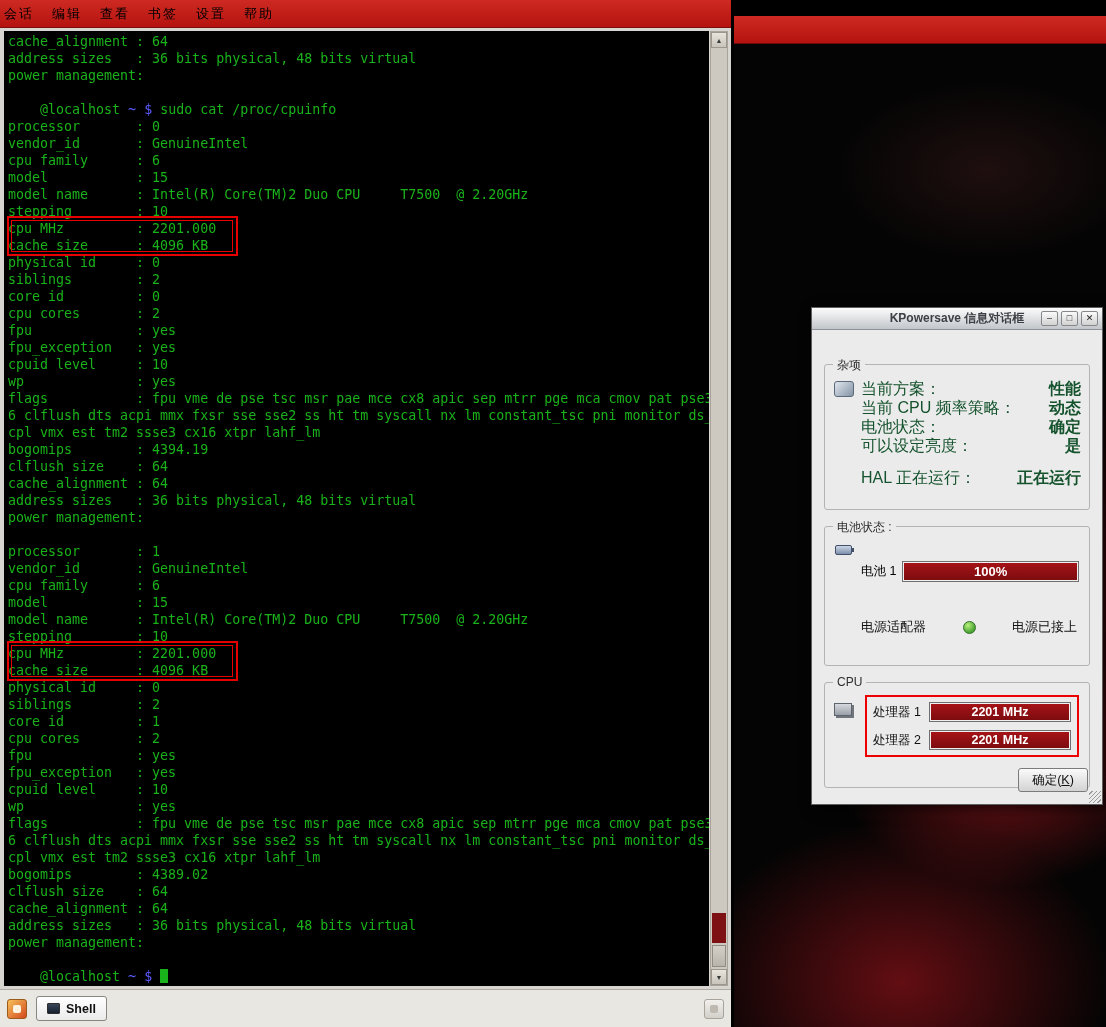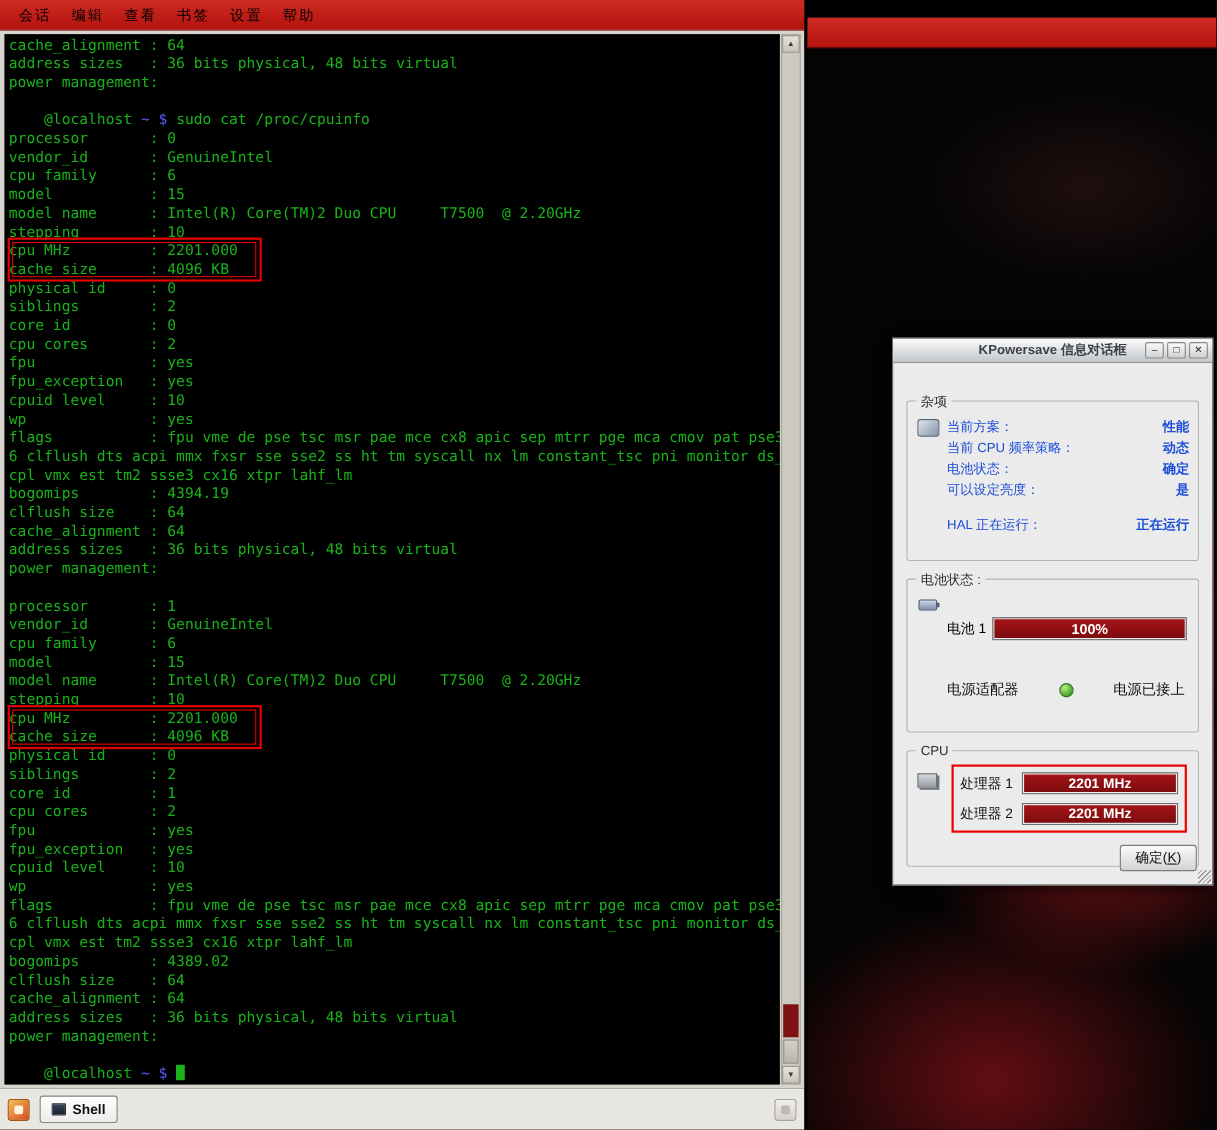--- a/index.html
+++ b/index.html
@@ -4,21 +4,21 @@
 <style>
   * { margin:0; padding:0; box-sizing:border-box; }
   html,body { background:#222; }
   #screen { position:relative; width:1106px; height:1027px; background:#000; overflow:hidden;
             font-family:"Liberation Sans", sans-serif; }
 
   
   #left-window { position:absolute; left:0; top:0; width:731px; height:1027px; background:#d8d5d0; }
 
   .menubar { position:absolute; top:0; left:0; right:0; height:28px;
-             background:linear-gradient(#ce2a23,#b5130f); display:flex; align-items:center; padding-left:17px;
+             background:linear-gradient(#ce2a23,#b5130f); display:flex; align-items:center; padding-left:4px;
              border-bottom:1px solid #7e0c0c; }
   .menu-items { display:flex; gap:18px; }
   .menu-item { font-size:13px; color:#000; letter-spacing:2px; cursor:default; }
 
   .term-region { position:absolute; top:28px; left:0; right:0; bottom:38px; background:#d8d5d0; }
   .term-screen { position:absolute; top:3px; left:4px; right:22px; bottom:3px; background:#000;
                  overflow:hidden; padding:2px 0 0 4px; }
   .tline { white-space:pre; font:13.3px/17px "DejaVu Sans Mono", monospace; color:#1ab21a; height:17px; }
   .tline .g { color:#1ab21a; }
   .tline .b { color:#5a5aff; }
@@ -77,21 +77,21 @@
   .dlg-body { position:absolute; top:23px; bottom:0; left:0; right:0; padding:25px 12px 0; }
   .groupbox { position:relative; border:1px solid #b4b4b4; border-radius:3px; background:#ebebeb; }
   .legend { position:absolute; top:-8px; left:8px; background:#ebebeb; padding:0 4px;
             font-size:12px; color:#2e2e2e; }
   .icon { position:absolute; }
 
   .gb-misc { margin-top:8px; height:146px; }
   .scheme-icon { left:9px; top:16px; width:20px; height:16px; border-radius:3px;
                  background:linear-gradient(135deg,#e0e7ef,#8493a6); border:1px solid #5b6878; }
   .misc-rows { margin:14px 8px 0 36px; }
-  .info-row { display:flex; justify-content:space-between; font-size:12px; line-height:19px; color:#1d4ed8; }
+  .info-row { display:flex; justify-content:space-between; font-size:16px; line-height:19px; color:#14532d; }
   .info-row-gap { margin-top:13px; }
   .info-value { font-weight:bold; }
 
   .gb-batt { margin-top:16px; height:140px; }
   .battery-icon { left:10px; top:18px; width:17px; height:10px; border:1px solid #42506a; border-radius:2px;
                   background:linear-gradient(#ccd7e7,#7d8fac); }
   .batt-tip { position:absolute; right:-3px; top:2px; width:2px; height:4px; background:#42506a; }
   .batt-row { display:flex; align-items:center; margin:34px 10px 0 36px; }
   .batt-label { font-size:12.5px; margin-right:6px; white-space:nowrap; }
   .meter { height:21px; background:linear-gradient(#a71418,#7a0b0e); border:1px solid #6f6f6f;

